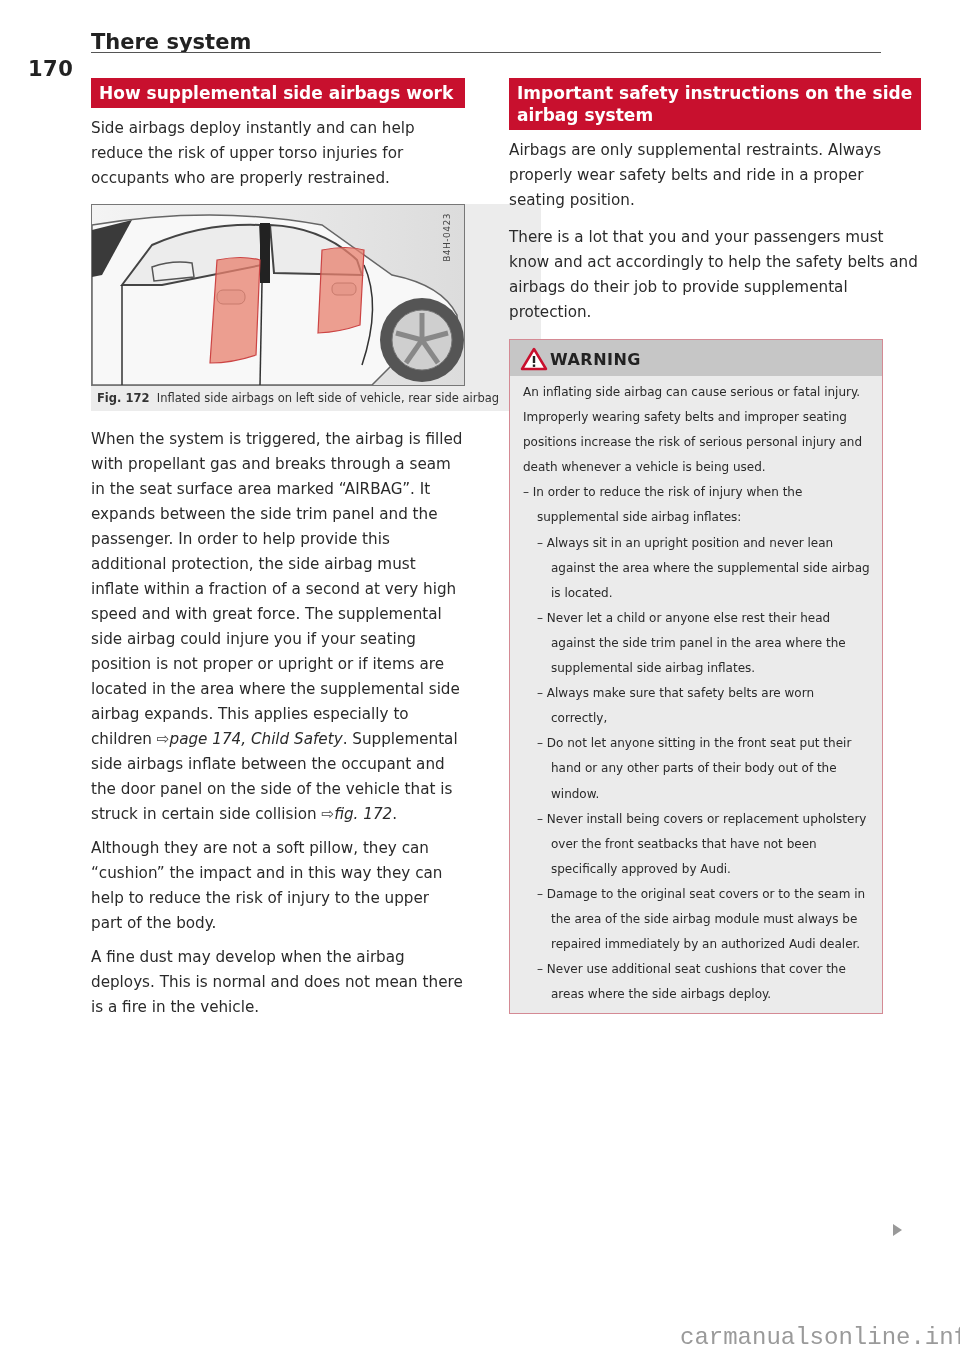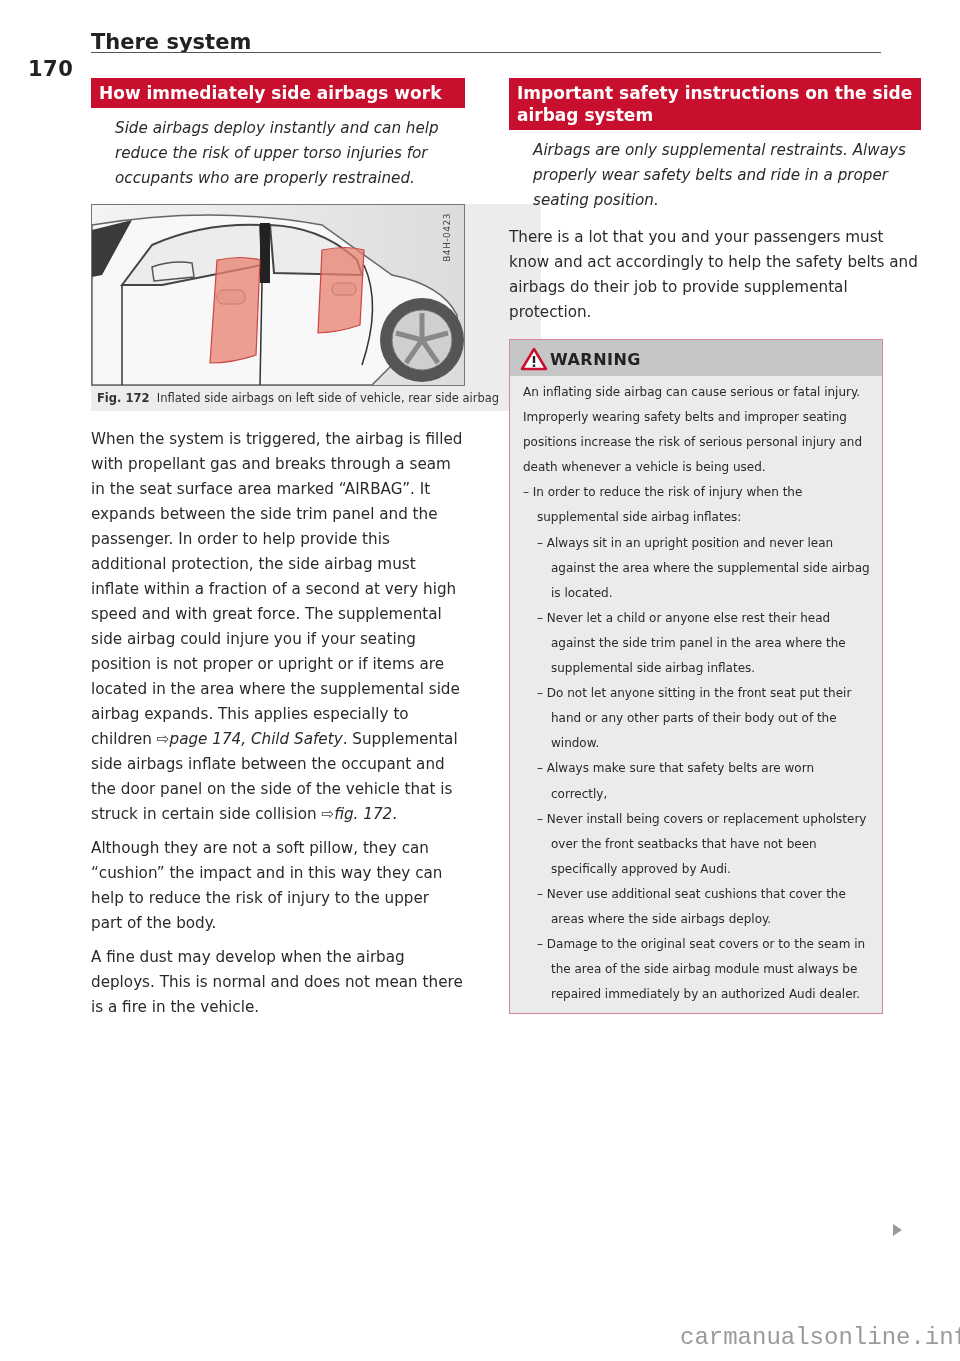--- a/index.html
+++ b/index.html
@@ -8,21 +8,21 @@
   .header { position:absolute; left:28px; top:26px; width:904px; height:30px; }
   .page-num { position:absolute; left:0; top:4px; font-size:21px; font-weight:bold; color:#222; letter-spacing:0.5px;margin-top:27px; }
   .chapter { position:absolute; left:63px; top:4px; font-size:21px; font-weight:bold; color:#222; }
   .header-rule { position:absolute; left:91px; top:52px; width:790px; height:1px; background:#555; }
 
   .col { position:absolute; font-size:15.2px; line-height:25px; }
   .left { left:91px; top:78px; width:374px; }
   .right { left:509px; top:78px; width:412px; }
 
   .red-head { background:#c8102e; color:#fff; font-weight:bold; font-size:17px; line-height:22px; padding:4px 7px 4px 8px; }
-  .intro { font-style:italic; margin-top:8px;margin-left:24px; }
+  .intro { margin-top:8px; }
   p { margin:0 0 9px 0; }
   .link-arrow { font-style:normal; color:#444; }
   .xref { font-style:italic; }
 
   .figure { margin-top:13px; margin-bottom:16px; width:450px; background:#ececec; }
   .fig-img { width:372px; height:180px; border:1px solid #777; background:#e8e8e8; position:relative; overflow:hidden; }
   .fig-code { position:absolute; right:4px; top:8px; font-size:9px; color:#444; writing-mode:vertical-rl; transform:rotate(180deg); letter-spacing:0.5px; }
   .fig-caption { font-size:11.5px; line-height:17px; padding:4px 6px 4px 6px; color:#333; }
   .fig-caption b { font-weight:bold; }
 
@@ -39,21 +39,21 @@
 </head>
 <body>
 
 <div class="header">
   <span class="page-num">170</span>
   <span class="chapter">There system</span>
 </div>
 <div class="header-rule"></div>
 
 <div class="col left">
-  <div class="red-head">How immediately side airbags work</div>
+  <div class="red-head">How supplemental side airbags work</div>
   <p class="intro">Side airbags deploy instantly and can help reduce the risk of upper torso injuries for occupants who are properly restrained.</p>
 
   <div class="figure">
     <div class="fig-img">
       <svg width="372" height="180" viewBox="0 0 372 180">
         <defs>
           <linearGradient id="bg" x1="0" y1="0" x2="1" y2="0">
             <stop offset="0" stop-color="#f4f4f4"></stop>
               <stop offset="1" stop-color="#dcdcdc"></stop>
           </linearGradient>
@@ -110,24 +110,24 @@
         <rect x="12.8" y="17.5" width="2.4" height="2.4" fill="#222"></rect>
       </svg>
       <span class="warn-title">WARNING</span>
     </div>
     <div class="warn-body">
       <div>An inflating side airbag can cause serious or fatal injury. Improperly wearing safety belts and improper seating positions increase the risk of serious personal injury and death whenever a vehicle is being used.</div>
       <div id="warn-items">
           <div class="lvl1">– In order to reduce the risk of injury when the supplemental side airbag inflates:</div>
           <div class="lvl2">– Always sit in an upright position and never lean against the area where the supplemental side airbag is located.</div>
           <div class="lvl2">– Never let a child or anyone else rest their head against the side trim panel in the area where the supplemental side airbag inflates.</div>
+          <div class="lvl2">– Always make sure that safety belts are worn correctly,</div>
           <div class="lvl2">– Do not let anyone sitting in the front seat put their hand or any other parts of their body out of the window.</div>
-          <div class="lvl2">– Always make sure that safety belts are worn correctly,</div>
           <div class="lvl2">– Never install being covers or replacement upholstery over the front seatbacks that have not been specifically approved by Audi.</div>
+          <div class="lvl2">– Damage to the original seat covers or to the seam in the area of the side airbag module must always be repaired immediately by an authorized Audi dealer.</div>
           <div class="lvl2">– Never use additional seat cushions that cover the areas where the side airbags deploy.</div>
-          <div class="lvl2">– Damage to the original seat covers or to the seam in the area of the side airbag module must always be repaired immediately by an authorized Audi dealer.</div>
         </div>
     </div>
   </div>
 </div>
 
 <div class="next-arrow"></div>
 <div class="watermark">carmanualsonline.info</div>
 
 </body></html>

